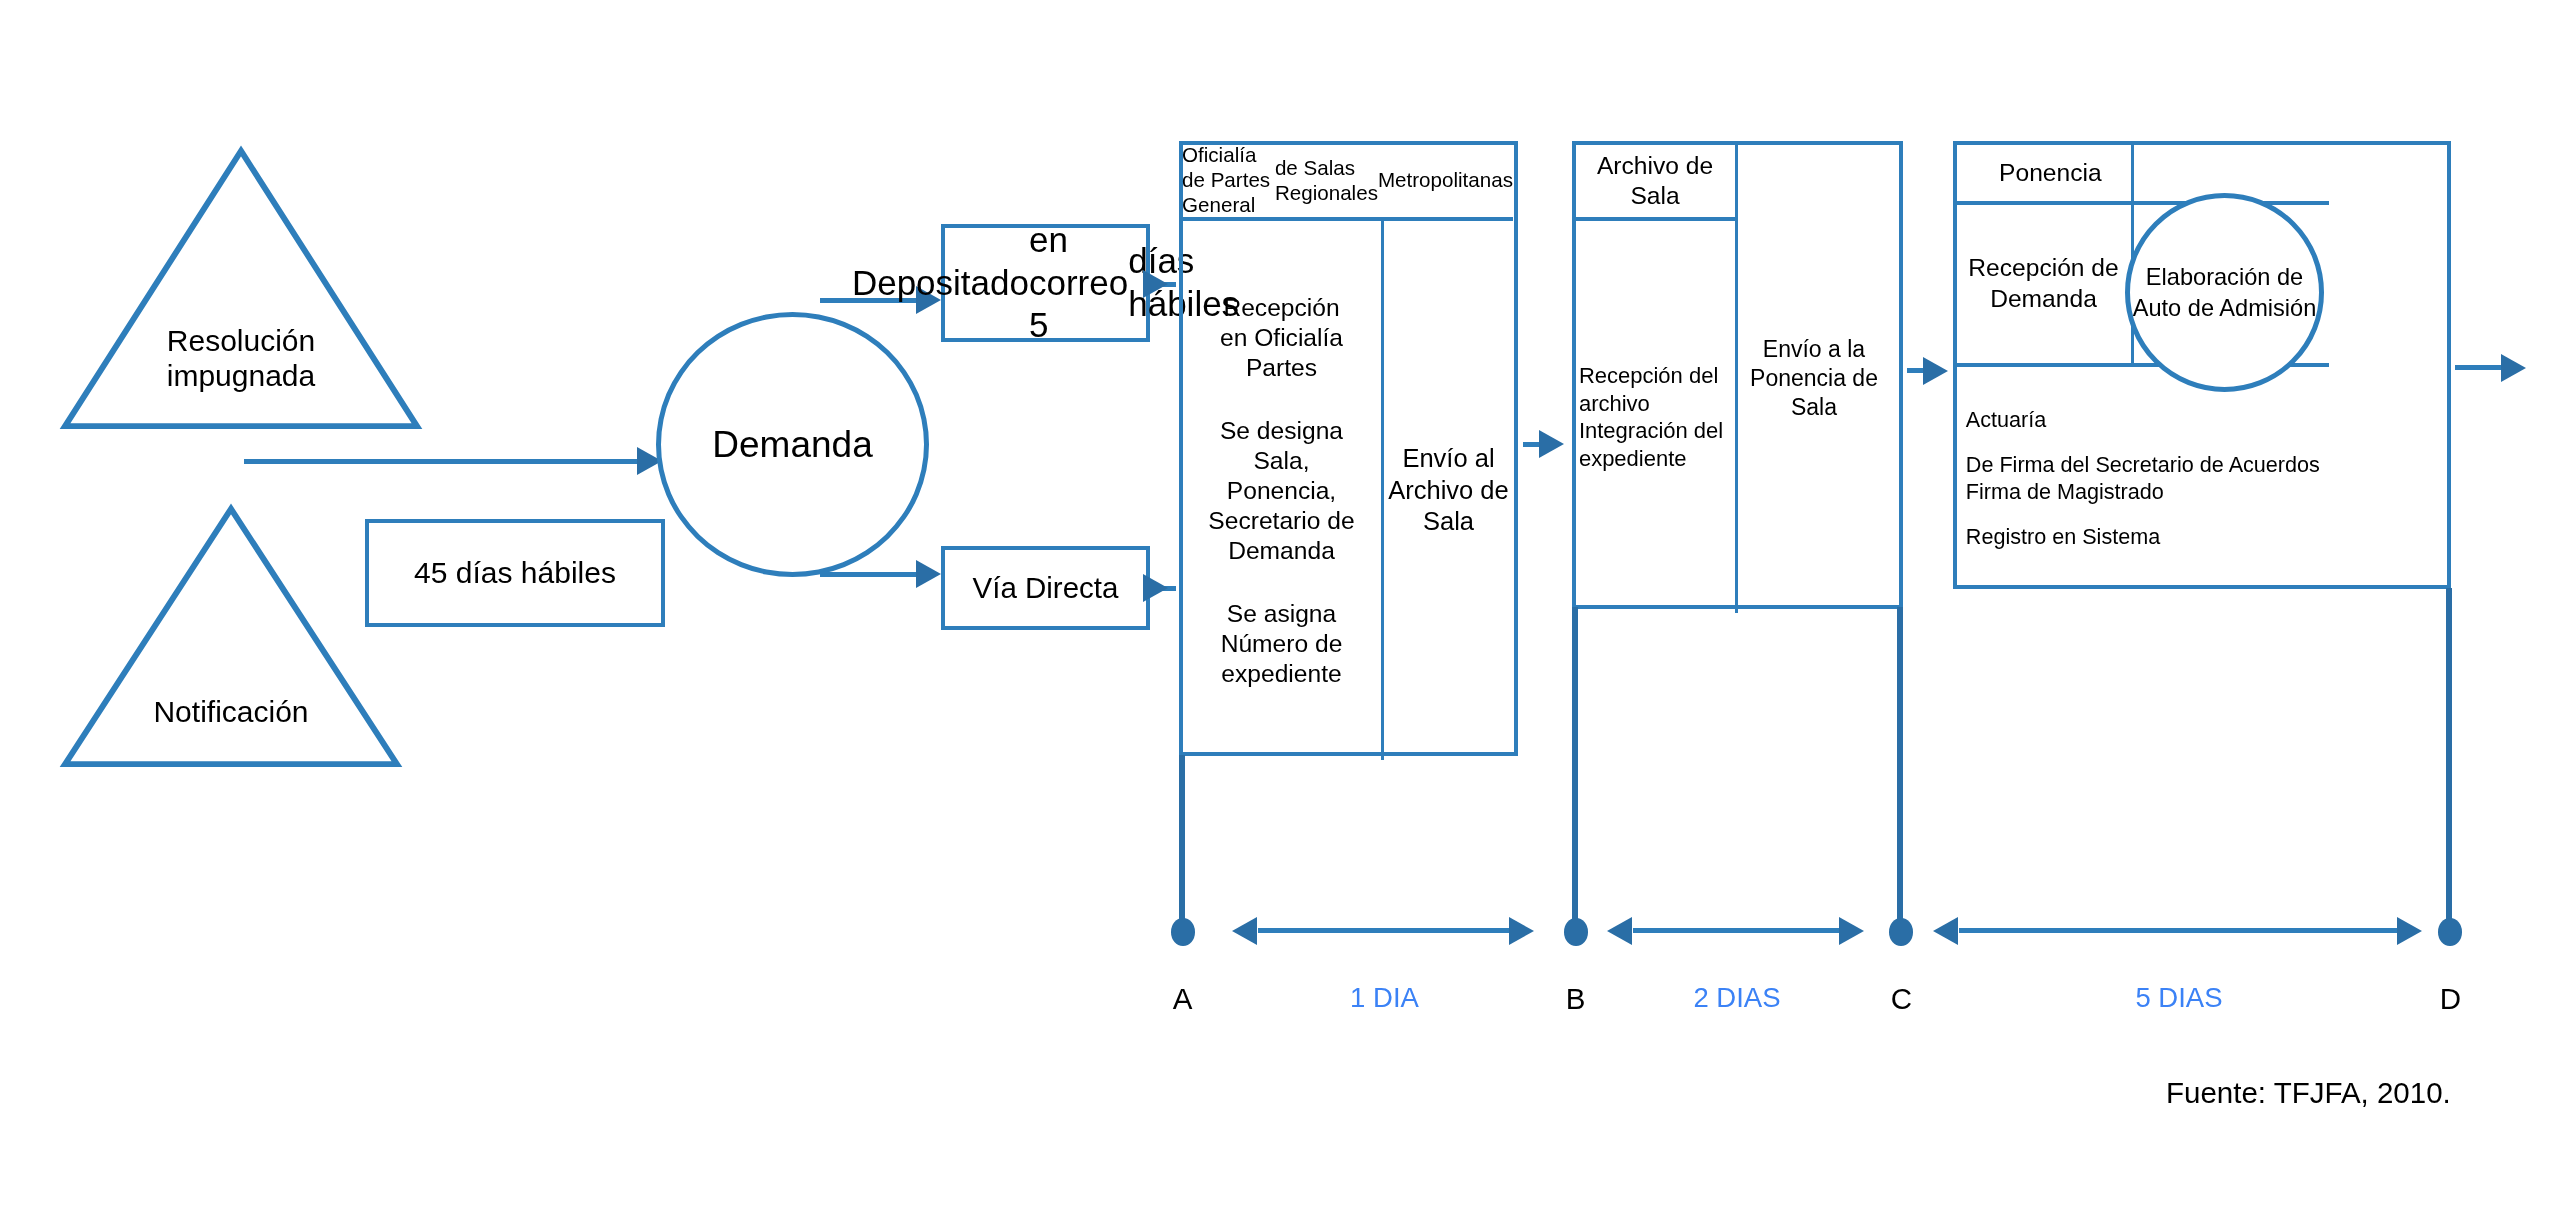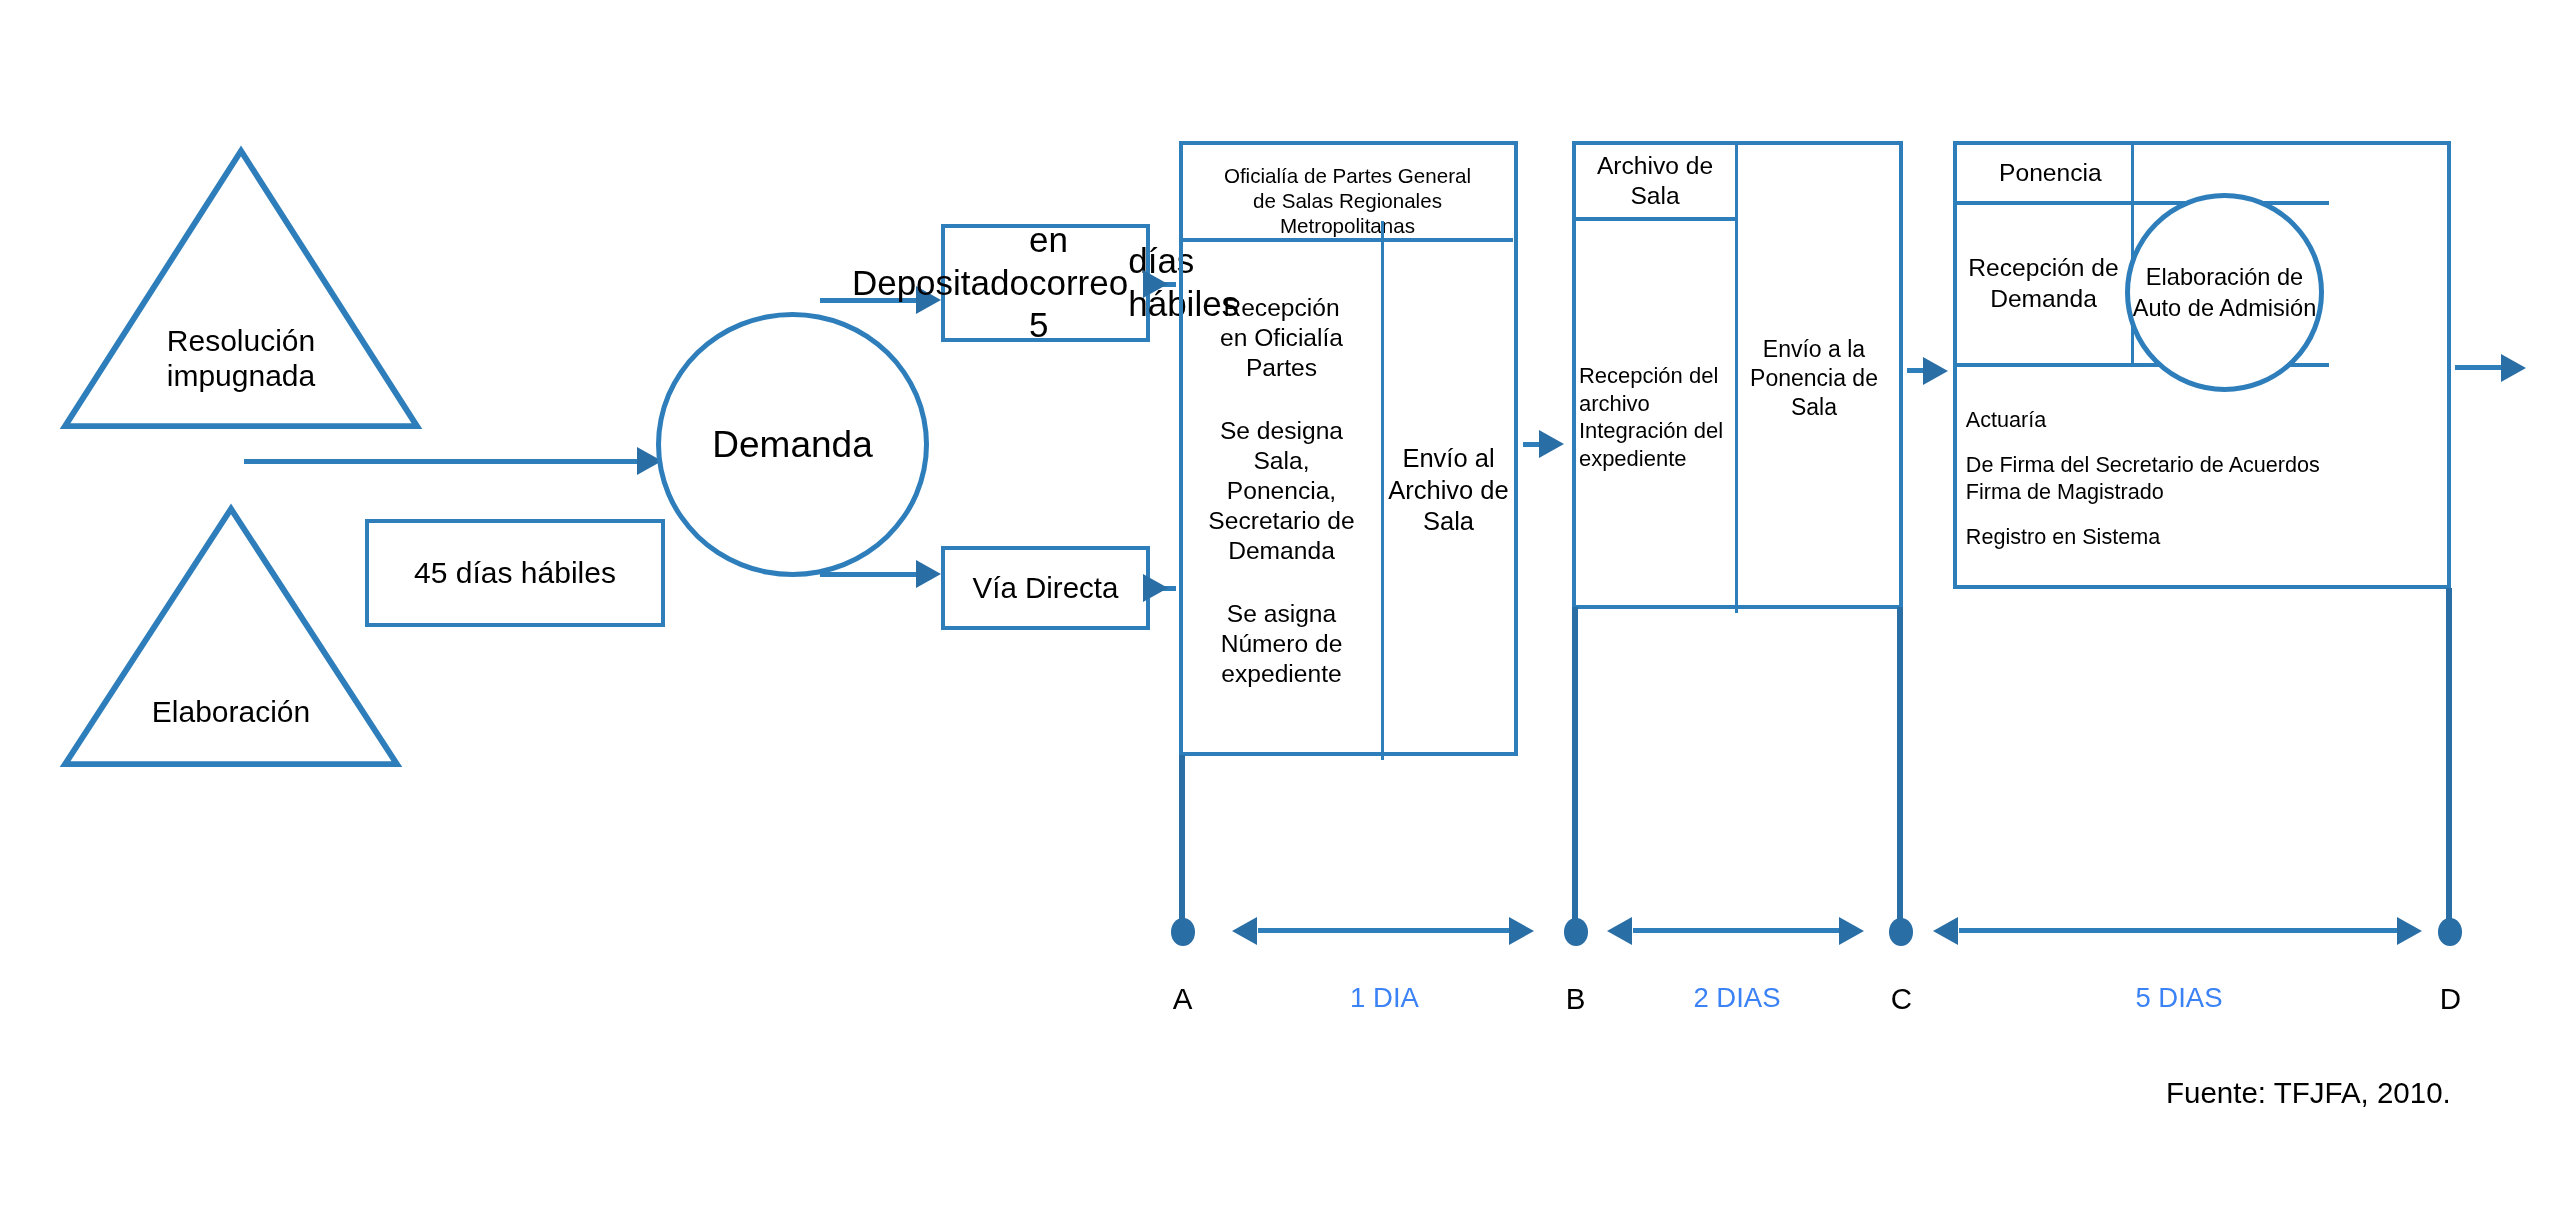--- a/index.html
+++ b/index.html
@@ -47,21 +47,21 @@
       <polygon points="185,6 364,286 6,286" fill="#ffffff" stroke="#2e7ebb" stroke-width="6"></polygon>
     </svg>
     <div class="tri-label" style="top:179px;left:0;">Resolución</div>
     <div class="tri-label" style="top:214px;left:0;">impugnada</div>
   </div>
 
   <div class="tri-wrap" style="left:59px;top:503px;width:344px;height:267px;">
     <svg width="344" height="267" style="position:absolute;left:0;top:0;" viewBox="0 0 350 272">
       <polygon points="175,6 344,266 6,266" fill="#ffffff" stroke="#2e7ebb" stroke-width="6"></polygon>
     </svg>
-    <div class="tri-label" style="top:192px;left:0;">Elaboración</div>
+    <div class="tri-label" style="top:192px;left:0;">Notificación</div>
   </div>
 
   <div class="abs fbox txt" style="left:365px;top:519px;width:300px;height:108px;font-size:30px;">
     <span>45 días hábiles</span>
   </div>
 
   <div class="hline" style="left:244px;top:459px;width:393px;"></div>
   <div class="ahead" style="left:637px;top:447px;"></div>
 
   <div class="abs ellipse" style="left:656px;top:312px;width:273px;height:265px;font-size:37px;">
@@ -87,22 +87,22 @@
 
   <div class="abs fbox txt" style="left:941px;top:546px;width:209px;height:84px;font-size:29.5px;">
     <span>Vía Directa</span>
   </div>
   <div class="hline" style="left:1148px;top:586px;width:27.5px;"></div>
   <div class="ahead" style="left:1143px;top:574px;"></div>
 
   <div class="abs" style="left:1179px;top:141px;width:339px;height:615px;border:4.9px solid #2e7ebb;">
 
     <div class="abs" style="left:-1px;top:-1px;width:331px;height:77px;border-bottom:4.9px solid #2e7ebb;
-         display:flex;flex-direction:column;align-items:center;justify-content:center;
-         font-size:20.6px;line-height:1.2;margin-top:21px;">
+         display:flex;align-items:center;justify-content:center;
+         font-size:20.6px;line-height:1.2;">
       <span>Oficialía de Partes General</span>
       <span>de Salas Regionales</span>
       <span>Metropolitanas</span>
     </div>
 
     <div class="abs" style="left:-1px;top:76px;width:202px;height:539px;border-right:3.9px solid #2e7ebb;
          display:flex;flex-direction:column;align-items:center;justify-content:center;
          font-size:24.6px;line-height:1.22;gap:33px;padding:9.8px 5.9px;box-sizing:border-box;">
       <div style="white-space:pre-line;text-align:center;">Recepción
 en Oficialía

